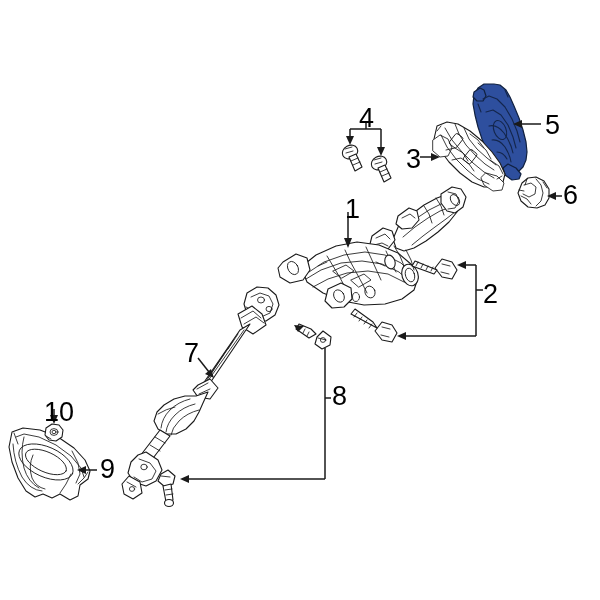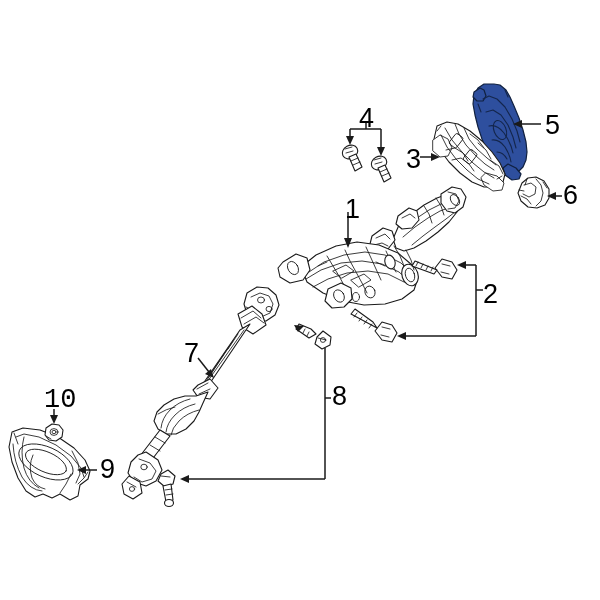--- a/index.html
+++ b/index.html
@@ -372,15 +372,15 @@
 
   <div class="callout" style="left:345px; top:196px;">1</div>
   <div class="callout" style="left:483px; top:281px;">2</div>
   <div class="callout" style="left:406px; top:146px;">3</div>
   <div class="callout" style="left:359px; top:105px;">4</div>
   <div class="callout" style="left:545px; top:112px;">5</div>
   <div class="callout" style="left:563px; top:182px;">6</div>
   <div class="callout" style="left:184px; top:340px;">7</div>
   <div class="callout" style="left:332px; top:383px;">8</div>
   <div class="callout" style="left:100px; top:456px;">9</div>
-  <div class="callout" style="left:44px;  top:387px;font-family:Liberation Mono, monospace;">10</div>
+  <div class="callout" style="left:44px;  top:399px;">10</div>
 
 </div>
 
 </body></html>

